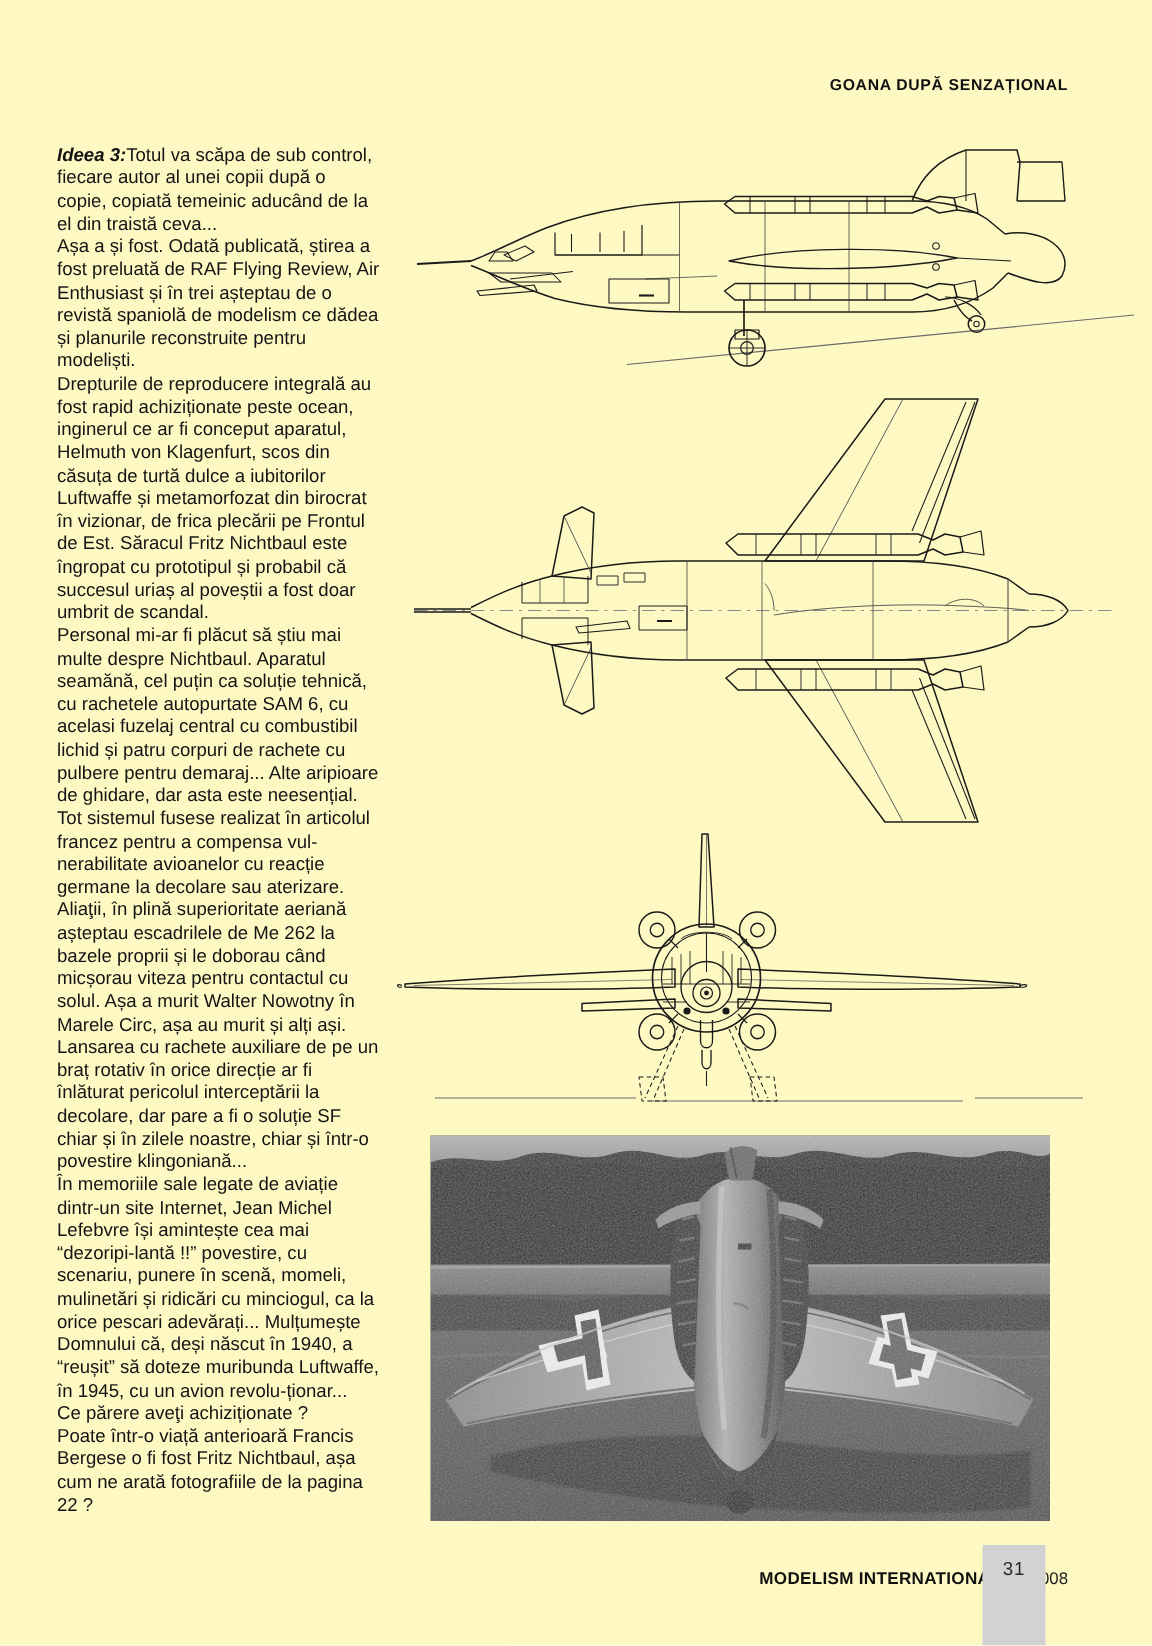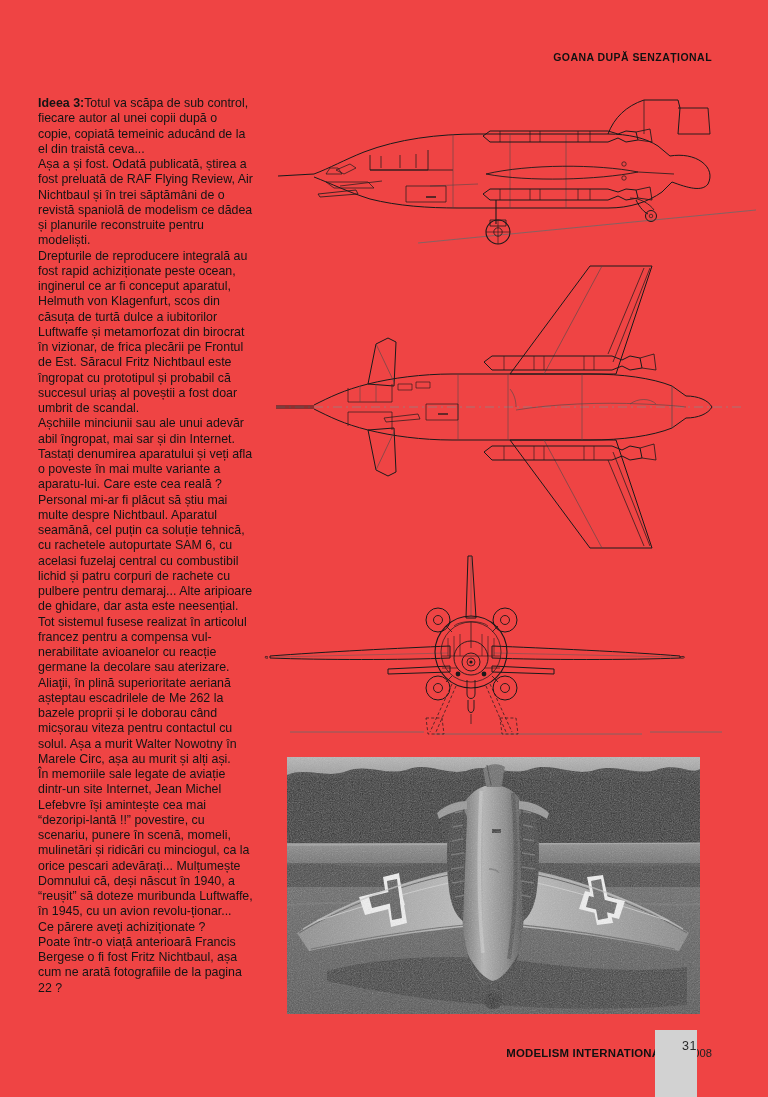--- a/index.html
+++ b/index.html
@@ -2,57 +2,57 @@
 <html><head>
 <meta charset="utf-8">
 <style>
   html,body{margin:0;padding:0;background:#ffffff;}
   body{
     width:768px;height:1097px;position:relative;overflow:hidden;
     font-family:"Liberation Sans","DejaVu Sans",sans-serif;
     color:#1a1a1a;
     -webkit-font-smoothing:antialiased;
   }
-  .page{position:absolute;inset:0;background:#ef4444;}
+  .page{position:absolute;inset:0;background:#fef9c3;}
 
   
   .running-head{
     position:absolute;left:0;right:56px;top:51px;
     text-align:right;
     font-size:10.5px;font-weight:bold;letter-spacing:.45px;
     color:#111;
     font-family:"Liberation Sans",sans-serif;
   }
 
   
   .col{
     position:absolute;left:38px;top:96px;width:215px;
     font-size:12.4px;line-height:15.25px;
     color:#141414;text-align:left;
   }
   .col p{margin:0;}
-  .lead{font-weight:bold;}
+  .lead{font-weight:bold;font-style:italic;}
 
   
   .colophon{
     position:absolute;left:0;top:1043px;width:712px;
     text-align:right;white-space:nowrap;
   }
   .colophon .mag{
     font-size:11.4px;font-weight:bold;letter-spacing:.2px;color:#111;
   }
   .colophon .issue{
     font-size:11.2px;color:#222;margin-left:6px;
   }
   .pagebox{
     position:absolute;left:655px;top:1030px;width:42px;height:67px;
     background:#d2d2d2;
   }
   .pagebox .num{
-    position:absolute;left:0;right:0;top:9px;text-align:right;
+    position:absolute;left:0;right:0;top:9px;text-align:center;
     font-size:12.5px;color:#2a2a2a;letter-spacing:.6px;
   }
 
   
   .fig{position:absolute;}
   #fig-side{left:278px;top:98px;width:478px;height:160px;}
   #fig-top {left:272px;top:262px;width:486px;height:290px;}
   #fig-front{left:262px;top:552px;width:496px;height:195px;}
 
   .fig svg{display:block;width:100%;height:100%;}
@@ -66,24 +66,24 @@
 </style>
 </head>
 <body>
 
 <div class="page">
 
   <div class="running-head">GOANA DUPĂ SENZAȚIONAL</div>
 
   <div class="col">
     <p><span class="lead">Ideea 3:</span><span>Totul va scăpa de sub control, fiecare autor al unei copii după o copie, copiată temeinic aducând de la el din traistă ceva...</span></p>
-    <p>Așa a și fost. Odată publicată, știrea a fost preluată de RAF Flying Review, Air Nichtbaul și în trei săptămâni de o revistă spaniolă de modelism ce dădea și planurile reconstruite pentru modeliști.</p>
+    <p>Așa a și fost. Odată publicată, știrea a fost preluată de RAF Flying Review, Air Enthusiast și în trei așteptau de o revistă spaniolă de modelism ce dădea și planurile reconstruite pentru modeliști.</p>
     <p>Drepturile de reproducere integrală au fost rapid achiziționate peste ocean, inginerul ce ar fi conceput aparatul, Helmuth von Klagenfurt, scos din căsuța de turtă dulce a iubitorilor Luftwaffe și metamorfozat din birocrat în vizionar, de frica plecării pe Frontul de Est. Săracul Fritz Nichtbaul este îngropat cu prototipul și probabil că succesul uriaș al poveștii a fost doar umbrit de scandal.</p>
-    <p>Așchiile minciunii sau ale unui adevăr abil îngropat, mai sar și din Internet. Tastați denumirea aparatului și veți afla o poveste în mai multe variante a aparatu-lui. Care este cea reală ?</p>
     <p>Personal mi-ar fi plăcut să știu mai multe despre Nichtbaul. Aparatul seamănă, cel puțin ca soluție tehnică, cu rachetele autopurtate SAM 6, cu acelasi fuzelaj central cu combustibil lichid și patru corpuri de rachete cu pulbere pentru demaraj... Alte aripioare de ghidare, dar asta este neesențial. Tot sistemul fusese realizat în articolul francez pentru a compensa vul-nerabilitate avioanelor cu reacție germane la decolare sau aterizare. Aliaţii, în plină superioritate aeriană așteptau escadrilele de Me 262 la bazele proprii și le doborau când micșorau viteza pentru contactul cu solul. Așa a murit Walter Nowotny în Marele Circ, așa au murit și alți ași.</p>
+    <p>Lansarea cu rachete auxiliare de pe un braț rotativ în orice direcție ar fi înlăturat pericolul interceptării la decolare, dar pare a fi o soluție SF chiar și în zilele noastre, chiar și într-o povestire klingoniană...</p>
     <p>În memoriile sale legate de aviație dintr-un site Internet, Jean Michel Lefebvre își amintește cea mai “dezoripi-lantă !!” povestire, cu scenariu, punere în scenă, momeli, mulinetări și ridicări cu minciogul, ca la orice pescari adevărați... Mulțumește Domnului că, deși născut în 1940, a “reușit” să doteze muribunda Luftwaffe, în 1945, cu un avion revolu-ționar...</p>
     <p>Ce părere aveţi achiziționate ?</p>
     <p><span>Poate într-o viață anterioară Francis Bergese o fi fost Fritz Nichtbaul, așa cum ne arată fotografiile de la pagina 22 ?</span></p>
 
   </div>
 
   <div class="fig" id="fig-side">
     <svg viewBox="0 0 478 160">
       <g fill="none" stroke="#1a1a1a" stroke-width="1" stroke-linejoin="round">
 

